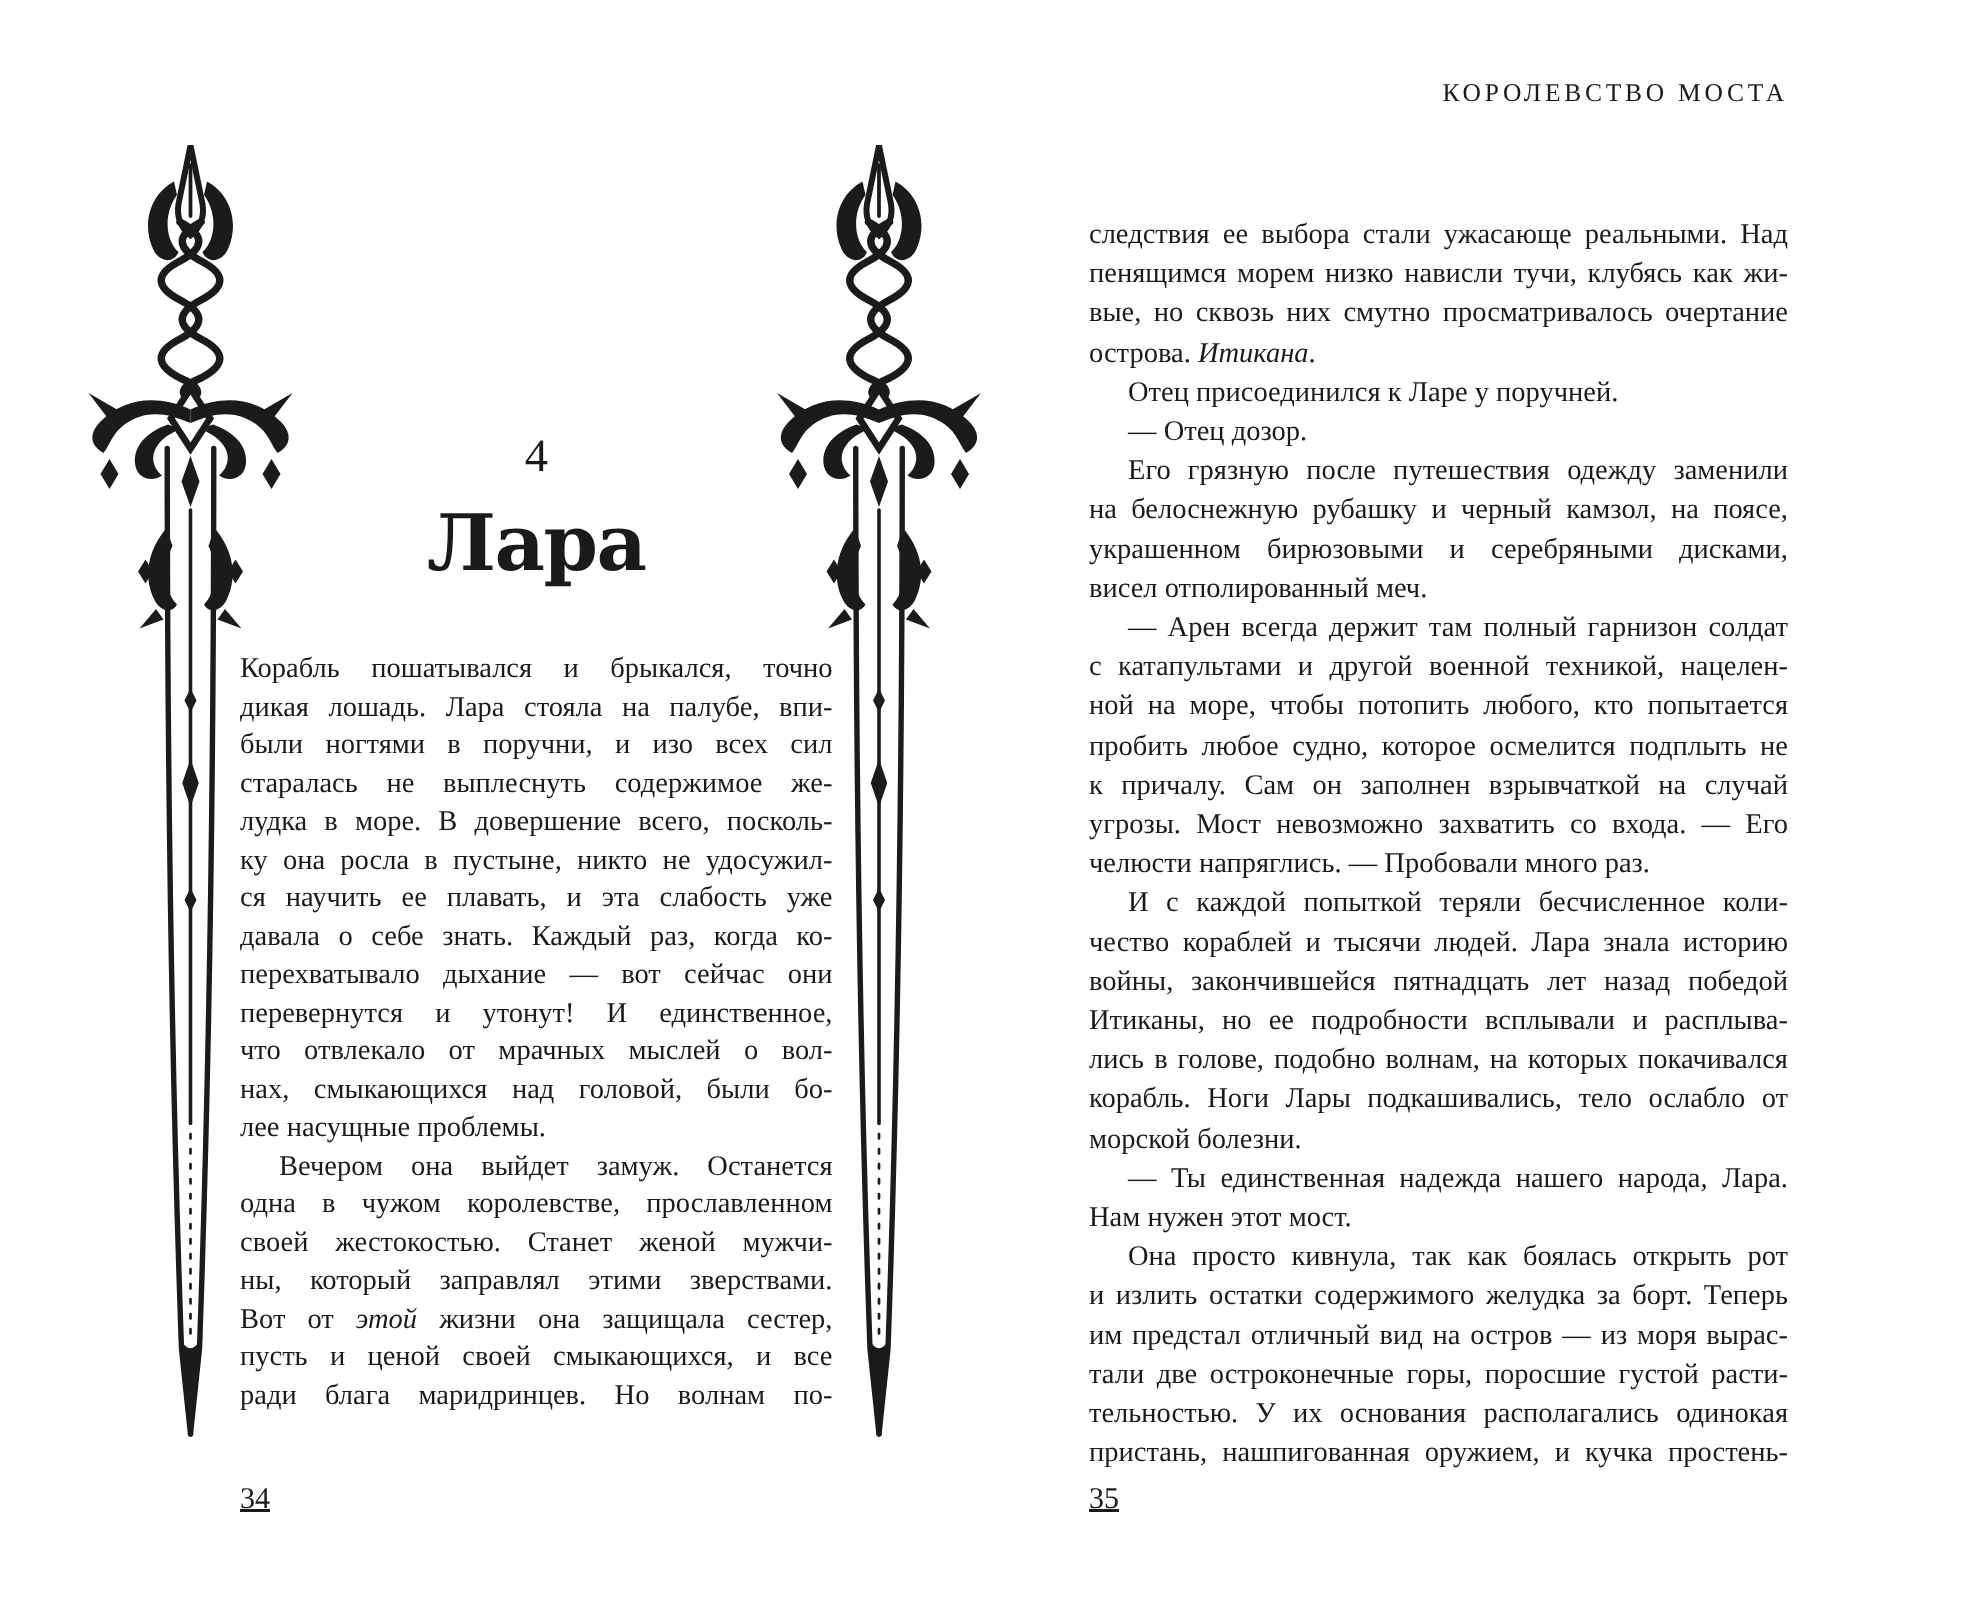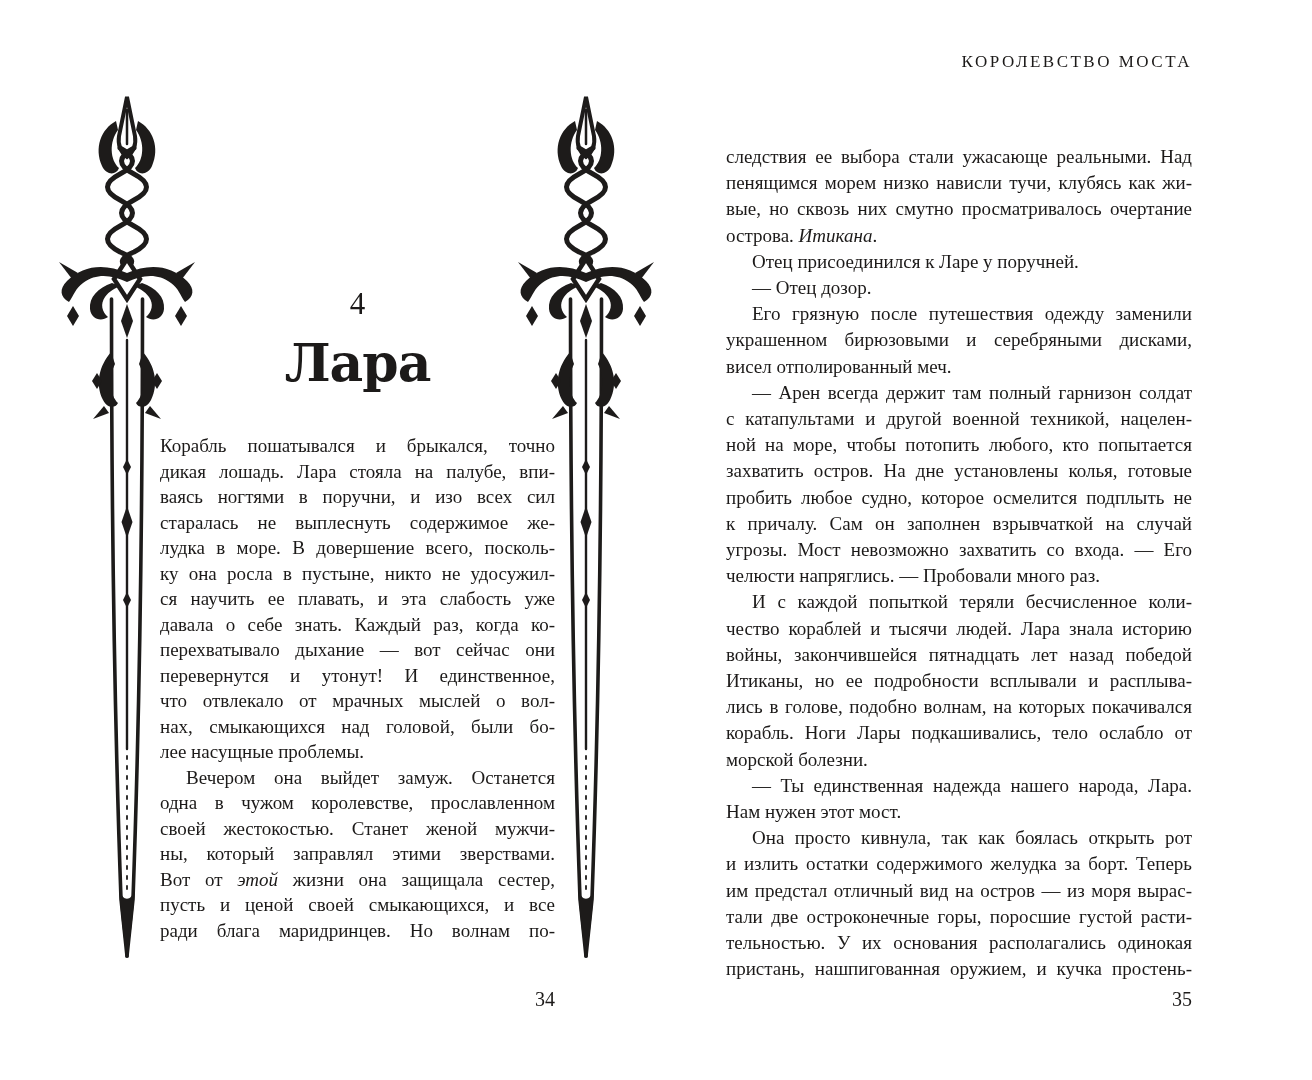--- a/index.html
+++ b/index.html
@@ -26,21 +26,21 @@
   }
   .chapter-title{
     position:absolute;left:160px;width:395px;top:332px;
     text-align:center;font-size:52px;font-weight:bold;
     font-family:"DejaVu Serif",serif;letter-spacing:-1px;
   }
   .running-header{
     position:absolute;left:726px;width:466px;top:52px;
     text-align:right;font-size:17px;letter-spacing:2.5px;
   }
-  .page-number{position:absolute;font-size:20px;text-align:right;}
+  .page-number{position:absolute;font-size:20px;text-align:left;text-decoration:underline;}
   .pn-left{left:160px;width:395px;top:988px;}
   .pn-right{left:726px;width:466px;top:988px;}
   
   .sword{position:absolute;top:94px;width:140px;height:876px;}
   .sword-a{left:57px;}
   .sword-b{left:516px;}
   .svg-defs{position:absolute;width:0;height:0;overflow:hidden;}
   i{font-style:italic;}
 </style>
 </head>
@@ -105,21 +105,21 @@
         <use href="#sword"></use>
       </svg>
 
     <div class="chapter-number">4</div>
     <div class="chapter-title">Лара</div>
 
     <div class="text-block tb-left">
         <div class="para">
           <div class="line">Корабль пошатывался и брыкался, точно</div>
           <div class="line">дикая лошадь. Лара стояла на палубе, впи-</div>
-          <div class="line">ваясь ногтями в поручни, и изо всех сил</div>
+          <div class="line">были ногтями в поручни, и изо всех сил</div>
           <div class="line">старалась не выплеснуть содержимое же-</div>
           <div class="line">лудка в море. В довершение всего, посколь-</div>
           <div class="line">ку она росла в пустыне, никто не удосужил-</div>
           <div class="line">ся научить ее плавать, и эта слабость уже</div>
           <div class="line">давала о себе знать. Каждый раз, когда ко-</div>
           <div class="line">перехватывало дыхание — вот сейчас они</div>
           <div class="line">перевернутся и утонут! И единственное,</div>
           <div class="line">что отвлекало от мрачных мыслей о вол-</div>
           <div class="line">нах, смыкающихся над головой, были бо-</div>
           <div class="line last">лее насущные проблемы.</div>
@@ -149,28 +149,28 @@
           <div class="line last">острова. <i>Итикана</i>.</div>
         </div>
         <div class="para">
           <div class="line indent last">Отец присоединился к Ларе у поручней.</div>
         </div>
         <div class="para">
           <div class="line indent last">— Отец дозор.</div>
         </div>
         <div class="para">
           <div class="line indent">Его грязную после путешествия одежду заменили</div>
+          <div class="line">на белоснежную рубашку и черный камзол, на поясе,</div>
           <div class="line">украшенном бирюзовыми и серебряными дисками,</div>
           <div class="line last">висел отполированный меч.</div>
         </div>
         <div class="para">
           <div class="line indent">— Арен всегда держит там полный гарнизон солдат</div>
           <div class="line">с катапультами и другой военной техникой, нацелен-</div>
           <div class="line">ной на море, чтобы потопить любого, кто попытается</div>
-          <div class="line">захватить остров. На дне установлены колья, готовые</div>
           <div class="line">пробить любое судно, которое осмелится подплыть не</div>
           <div class="line">к причалу. Сам он заполнен взрывчаткой на случай</div>
           <div class="line">угрозы. Мост невозможно захватить со входа. — Его</div>
           <div class="line last">челюсти напряглись. — Пробовали много раз.</div>
         </div>
         <div class="para">
           <div class="line indent">И с каждой попыткой теряли бесчисленное коли-</div>
           <div class="line">чество кораблей и тысячи людей. Лара знала историю</div>
           <div class="line">войны, закончившейся пятнадцать лет назад победой</div>
           <div class="line">Итиканы, но ее подробности всплывали и расплыва-</div>

